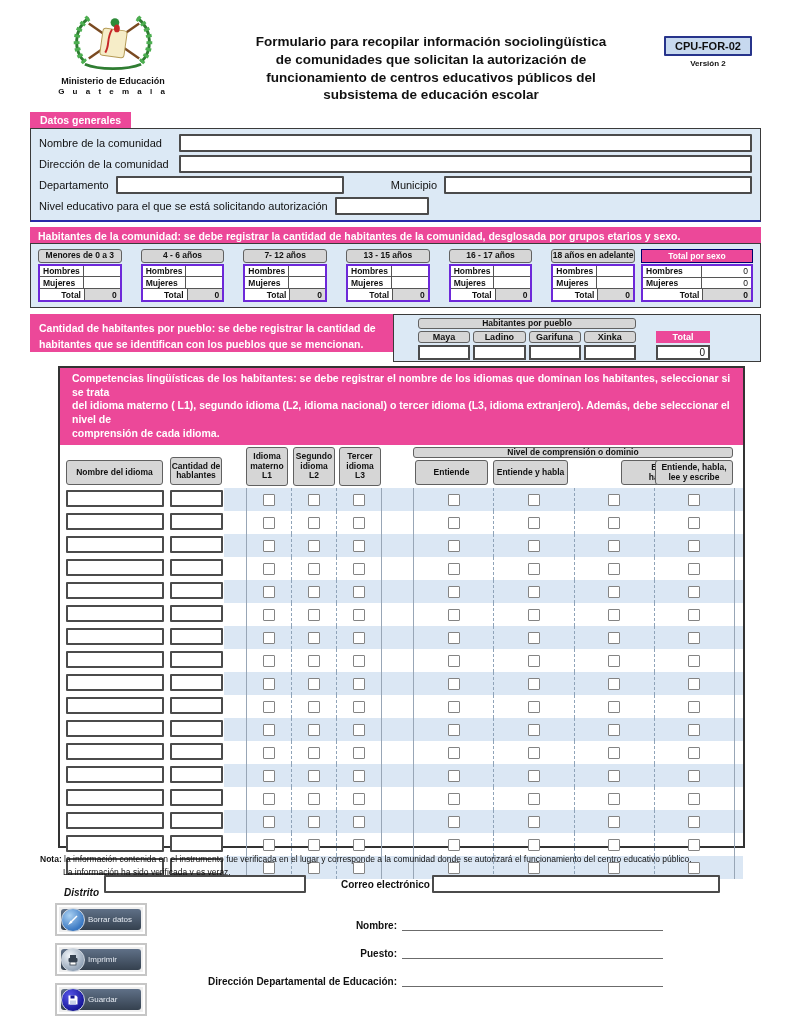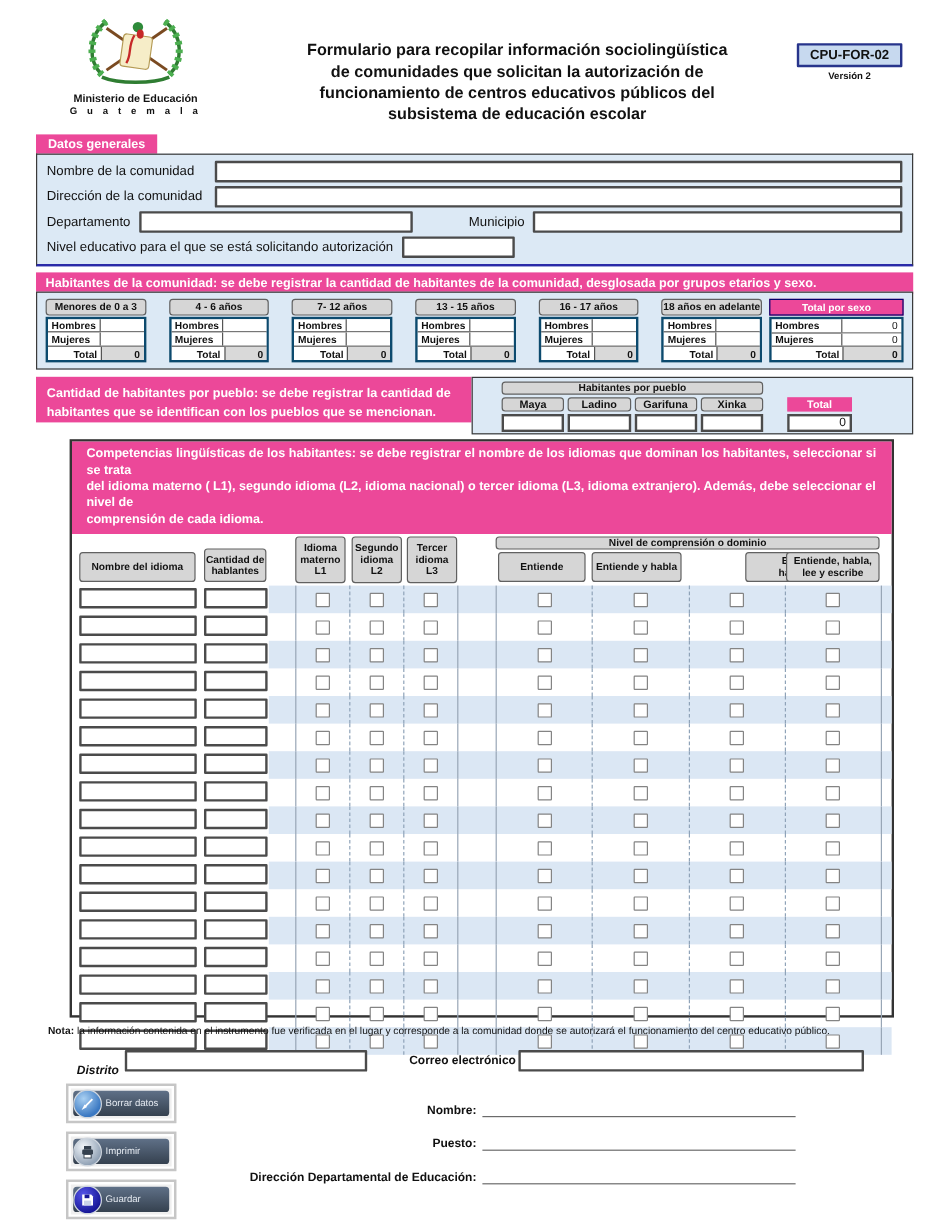--- a/index.html
+++ b/index.html
@@ -36,21 +36,21 @@
   .dg-row .lbl{margin-right:7px;white-space:nowrap;}
   .grow{flex:1;}
 
   
   .hab-bar{left:30px;top:227px;width:731px;box-sizing:border-box;font-size:10.5px;
            font-weight:700;padding:3px 8px;}
   .hab-panel{left:30px;top:243px;width:731px;height:65px;display:flex;padding:5px 7px;}
   .age-groups{flex:1;display:flex;gap:19px;}
   .age-box{flex:1;display:flex;flex-direction:column;font-size:8.5px;}
   .age-head{padding:1px 0;margin-bottom:1px;font-size:8.5px;}
-  .age-body{border:2px solid #0c4a6e;background:#fff;flex:1;display:flex;flex-direction:column;}
+  .age-body{border:2px solid #6d28d9;background:#fff;flex:1;display:flex;flex-direction:column;}
   .age-row{flex:1;display:flex;}
   .age-row + .age-row{border-top:1px solid #555;}
   .age-lbl{flex:1.2;display:flex;align-items:center;padding-left:3px;font-weight:700;}
   .age-val{flex:1;border-left:1px solid #555;background:#fff;display:flex;align-items:center;
            justify-content:flex-end;padding-right:3px;}
   .age-val.gray{background:#d9d9d9;font-weight:700;}
   .sexo-box{width:112px;margin-left:6px;display:flex;flex-direction:column;font-size:8.5px;}
   .sexo-head{text-align:center;font-weight:700;padding:1px 0;margin-bottom:1px;border:1px solid #00006b;}
 
   
@@ -853,20 +853,21 @@
         </div>
       </div>
       </div>
   </div>
 
   <div class="abs nota">
     <div>
       <span class="nlabel">Nota:</span>
       <span>la información contenida en el instrumento fue verificada en el lugar y corresponde a la comunidad donde se autorizará el funcionamiento del centro educativo público.</span>
     </div>
+    <div class="nline2">La información ha sido verificada y es veraz.</div>
   </div>
 
   <div class="abs f-label distrito-label">Distrito</div>
   <input class="abs tinput distrito-input" style="">
   <div class="abs f-label correo-label">Correo electrónico</div>
   <input class="abs tinput correo-input" style="">
 
   <div class="abs btn-frame" style="top:903px">
     <div class="btn">
       <span class="btn-icon ic-blue">

